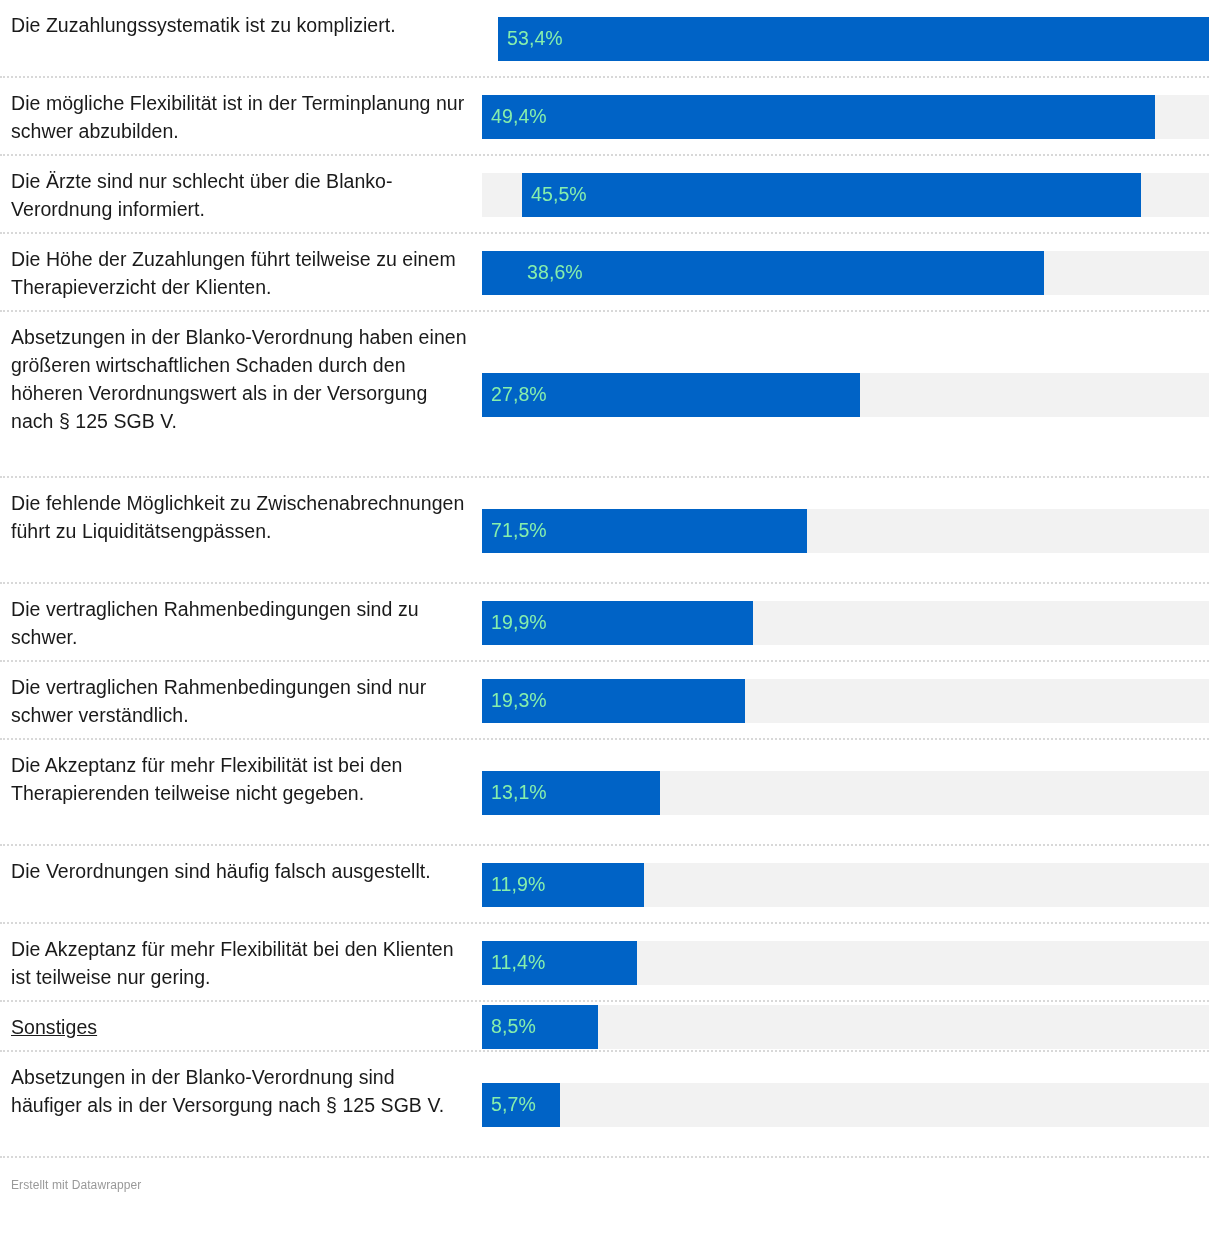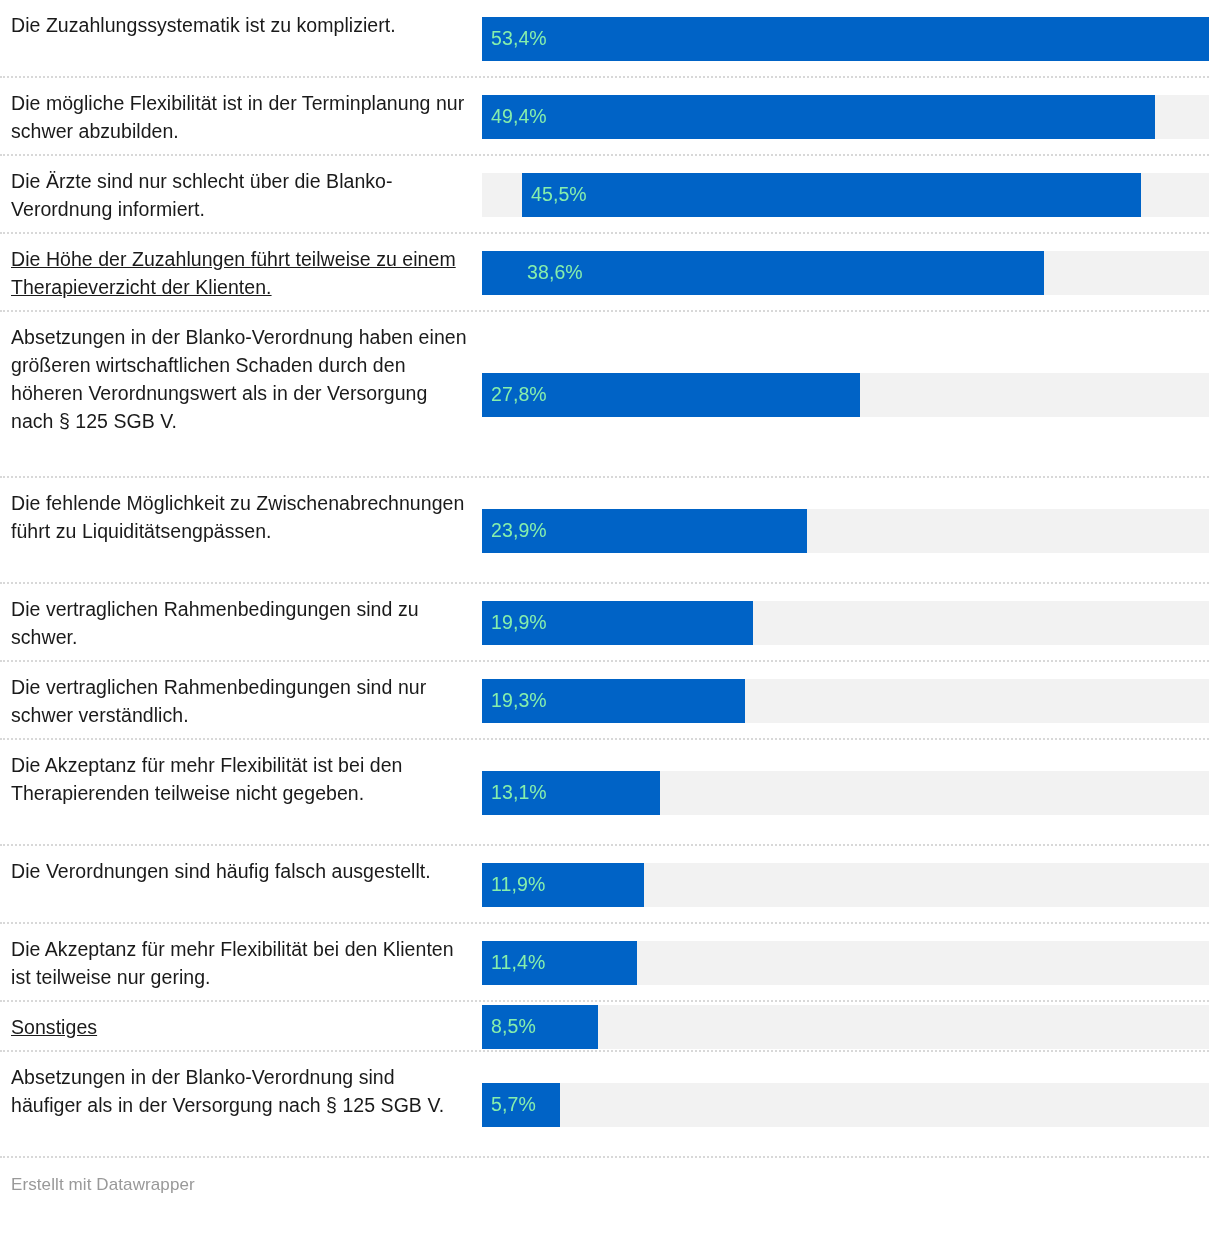--- a/index.html
+++ b/index.html
@@ -80,32 +80,32 @@
   .bar-value {
     color: #86efac;
     font-size: 19.5px;
     line-height: 1;
     padding-left: 9px;
     white-space: nowrap;
     letter-spacing: 0.1px;
   }
   .footer {
     padding: 16px 0 0 11px;
-    font-size: 17px;
+    font-size: 12px;
     line-height: 22px;
     color: #999999;
     letter-spacing: 0.1px;
   }
 </style>
 </head>
 <body>
 
 <div id="chart">
   <div class="rows" id="rows">
-      <div class="row" style="height: 78px;">
+      <div class="row" style="height: 78px; gap: 16px;">
         <div class="row-label">Die Zuzahlungssystematik ist zu kompliziert.</div>
         <div class="row-barwrap">
           <div class="track">
             <div class="bar" style="width: 100%;">
               <span class="bar-value">53,4%</span>
             </div>
           </div>
         </div>
       </div>
       <div class="row" style="height: 78px;">
@@ -121,21 +121,21 @@
       <div class="row" style="height: 78px;">
         <div class="row-label">Die Ärzte sind nur schlecht über die Blanko-Verordnung informiert.</div>
         <div class="row-barwrap">
           <div class="track">
             <div class="bar" style="width: 85.206%; margin-left: 40px;">
               <span class="bar-value">45,5%</span>
             </div>
           </div>
         </div>
       </div>
-      <div class="row" style="height: 78px; text-decoration: underline;">
+      <div class="row" style="height: 78px;">
         <div class="row-label">Die Höhe der Zuzahlungen führt teilweise zu einem Therapieverzicht der Klienten.</div>
         <div class="row-barwrap">
           <div class="track">
             <div class="bar" style="width: 72.2846%; padding-left: 36px;">
               <span class="bar-value">38,6%</span>
             </div>
           </div>
         </div>
       </div>
       <div class="row" style="height: 166px;">
@@ -146,21 +146,21 @@
               <span class="bar-value">27,8%</span>
             </div>
           </div>
         </div>
       </div>
       <div class="row" style="height: 106px;">
         <div class="row-label">Die fehlende Möglichkeit zu Zwischenabrechnungen führt zu Liquiditätsengpässen.</div>
         <div class="row-barwrap">
           <div class="track">
             <div class="bar" style="width: 44.7566%;">
-              <span class="bar-value">23,9%</span>
+              <span class="bar-value">71,5%</span>
             </div>
           </div>
         </div>
       </div>
       <div class="row" style="height: 78px;">
         <div class="row-label">Die vertraglichen Rahmenbedingungen sind zu schwer.</div>
         <div class="row-barwrap">
           <div class="track">
             <div class="bar" style="width: 37.2659%;">
               <span class="bar-value">19,9%</span>

